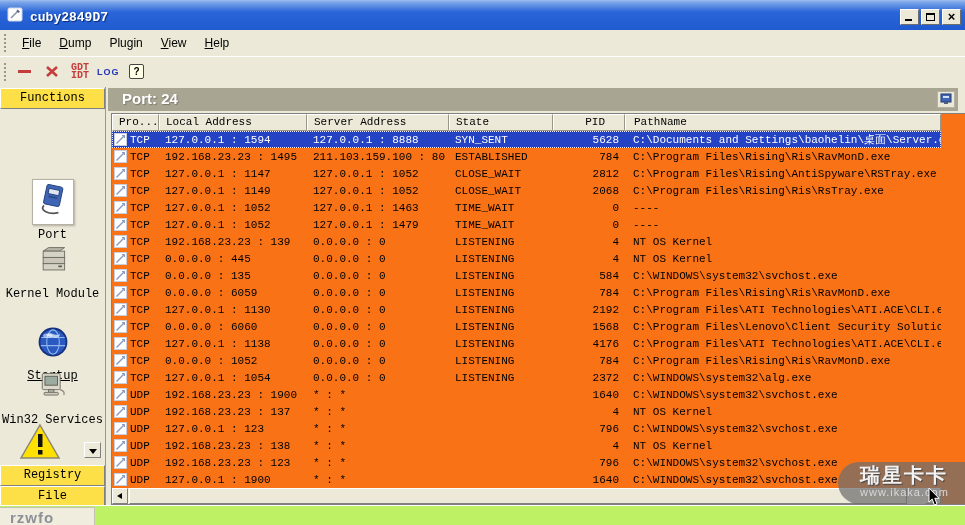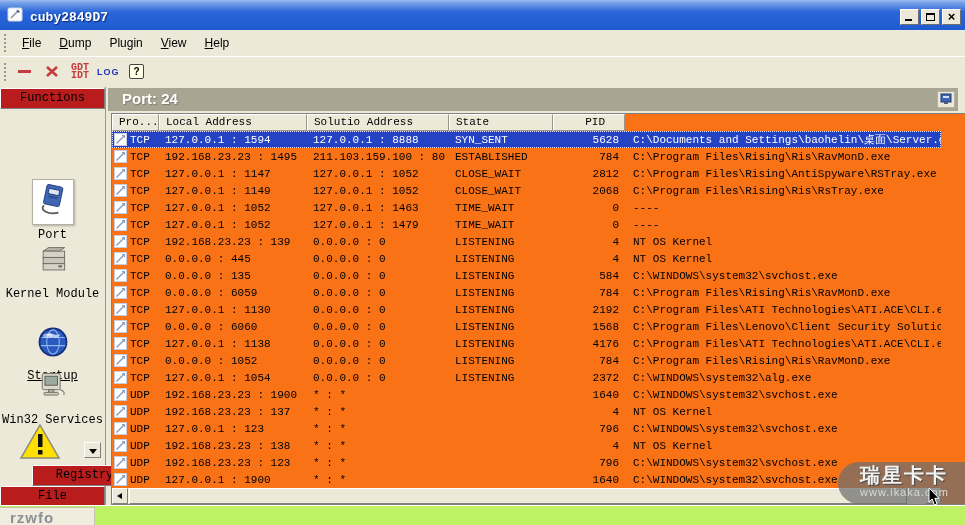--- a/index.html
+++ b/index.html
@@ -34,21 +34,21 @@
   .red-minus { width:13px; height:3px; background:#c43c3c; }
   .gdtidt { font-size:10px; line-height:7.5px; font-weight:bold; color:#c43c3c;
     font-family:"Liberation Mono",monospace; text-align:center; }
   .logtxt { font-size:9px; font-weight:bold; color:#2233bb; letter-spacing:1px; }
   .helpbox { width:15px; height:15px; background:#FFFFE8; border:1px solid #444;
     border-radius:2px; font-size:10px; font-weight:bold; text-align:center; line-height:14px; }
 
   
   .sidebar { position:absolute; left:0; top:87px; width:106px; height:418px;
     border-right:1px solid #9a968a; background:#ECE9D8; }
-  .side-btn { position:absolute; left:0; width:105px; height:21px; background:#b91c1c;
+  .side-btn { position:absolute; left:0; width:105px; height:21px; background:#fde047;
     border:1px solid; border-color:#fff #808080 #808080 #fff; text-align:center;
     font-size:12px; line-height:19px; cursor:pointer;
     font-family:"Liberation Mono","DejaVu Sans Mono",monospace; }
   .side-item { position:absolute; left:0; width:105px; text-align:center; cursor:pointer; }
   .icon-box { display:inline-block; padding:2px; }
   .icon-box.active { background:#fff; border:1px solid #b5b2a5; box-shadow:1px 1px 2px #b0ad9f; }
   .side-label { display:block; margin-top:3px; font-size:12px; color:#000;
     font-family:"Liberation Mono","DejaVu Sans Mono",monospace; }
   .drop-btn { position:absolute; left:84px; top:355px; width:17px; height:16px;
     background:#ECE9D8; border:1px solid; border-color:#fff #808080 #808080 #fff; cursor:pointer; }
@@ -228,43 +228,44 @@
         <polygon points="21,2 40,35 2,35" fill="#FFE000" stroke="#8a8878" stroke-width="1.5"></polygon>
         <rect x="19" y="11" width="4.5" height="13" fill="#111"></rect>
         <rect x="19" y="27" width="4.5" height="4.5" fill="#111"></rect>
       </svg>
     </span>
   </div>
   <div class="drop-btn">
       <span class="tri-down"></span>
     </div>
 
-  <div class="side-btn" style="top:378px;margin-left:32px;">Registry</div>
+  <div class="side-btn" style="top:378px;">Registry</div>
   <div class="side-btn" style="top:399px;">File</div>
 </div>
 
 <div class="portbar">
   <span>Port: 24</span>
   <span class="portbar-icon-btn">
     <svg width="18" height="17" viewBox="0 0 18 17">
       <rect x="0.5" y="0.5" width="17" height="16" fill="#ECE9D8" stroke="#b5b2a5"></rect>
       <rect x="4" y="3" width="10" height="8" fill="#3f66b5" stroke="#1e3a70"></rect>
       <rect x="6" y="5" width="6" height="2" fill="#cfe0f8"></rect>
       <rect x="7" y="11" width="4" height="2" fill="#55617a"></rect>
     </svg>
   </span>
 </div>
 
 <div class="listview">
   <div class="lv-header">
     <span class="hcell" style="width:47px;">Pro...</span>
     <span class="hcell" style="width:148px;">Local Address</span>
-    <span class="hcell" style="width:142px;">Solutio Address</span>
+    <span class="hcell" style="width:142px;">Server Address</span>
     <span class="hcell" style="width:104px;">State</span>
     <span class="hcell" style="width:72px; text-align:right; padding-right:19px;">PID</span>
+    <span class="hcell" style="flex:1; padding-left:8px;">PathName</span>
   </div>
 
   <div class="rows">
       <div class="trow selected">
         <span class="c0">
           <svg width="13" height="13" viewBox="0 0 13 13">
             <rect x="0.5" y="0.5" width="12" height="12" fill="#fff" stroke="#c9cede"></rect>
             <path d="M2.5 10.5 L10.5 2.5" stroke="#8a9bc0" stroke-width="1.4"></path>
             <path d="M8 2.5 L10.5 2.5 L10.5 5" fill="none" stroke="#8a9bc0" stroke-width="1"></path>
           </svg>

